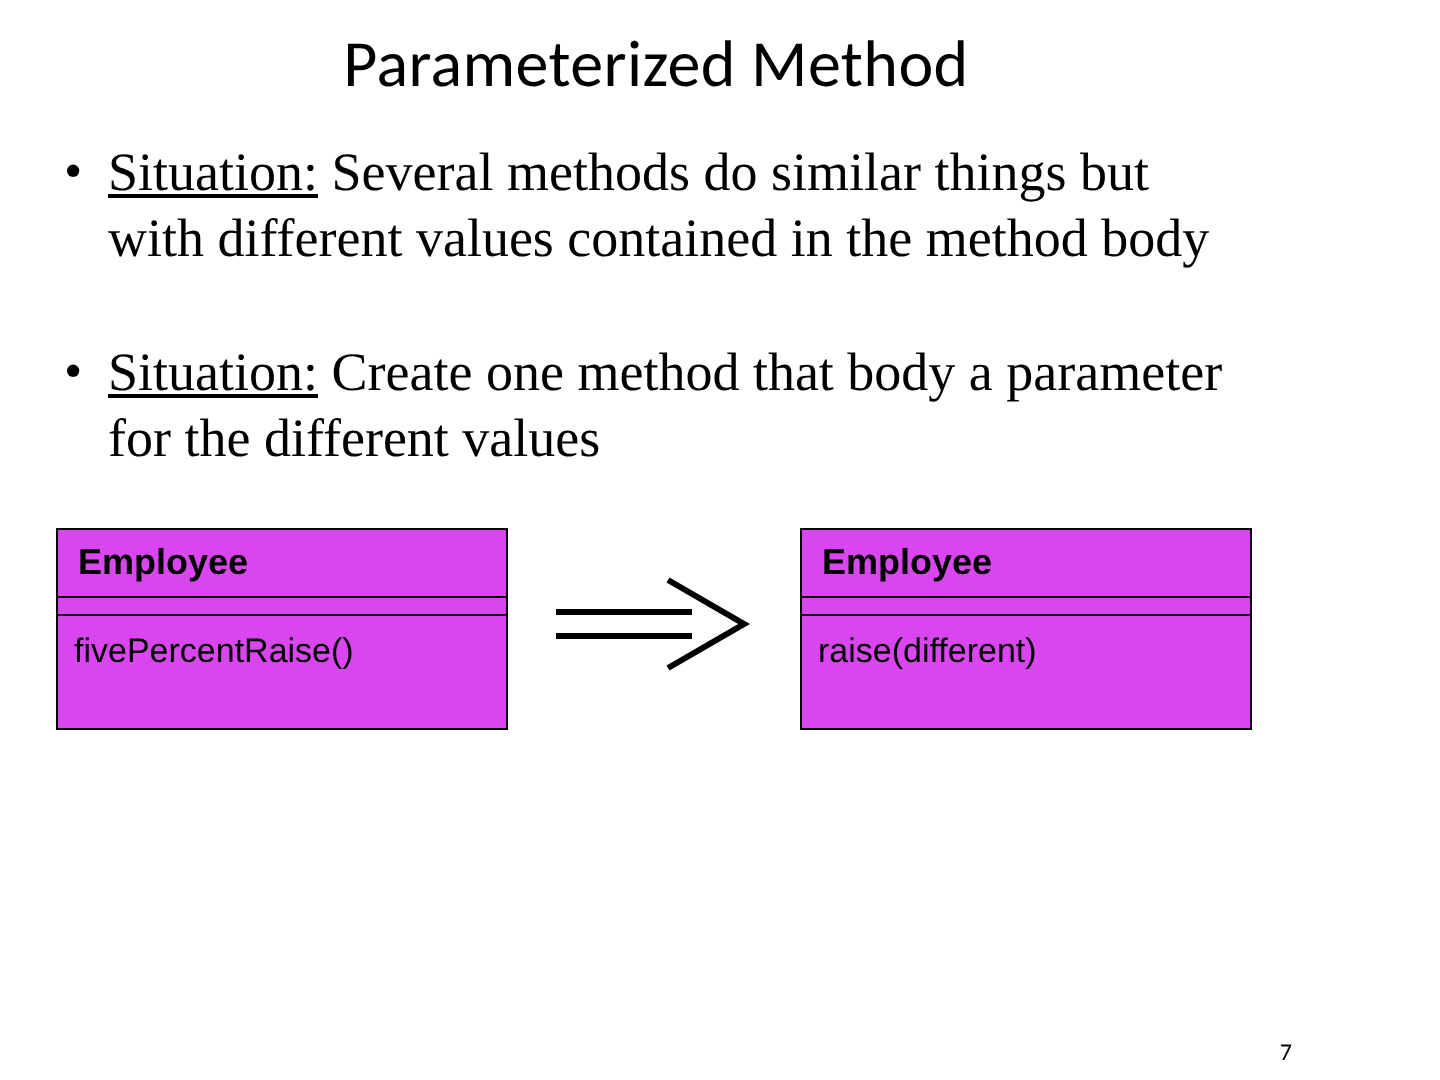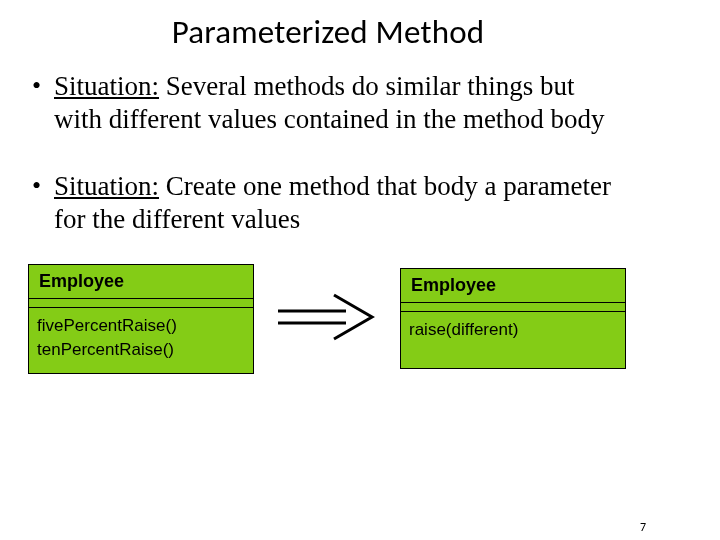--- a/index.html
+++ b/index.html
@@ -53,21 +53,21 @@
   }
   .diagrams {
     display: flex;
     align-items: center;
     justify-content: space-between;
     margin-top: -6px;
     padding: 0 2px 0 0;
   }
   .uml {
     border: 1.5px solid #000;
-    background: #84cc16;
+    background: #d946ef;
     width: 258px;
     box-sizing: border-box;
   }
   .uml-header {
     font-weight: 700;
     font-size: 18px;
     padding: 6px 10px 6px 10px;
     border-bottom: 1.5px solid #000;
     font-family: Arial, sans-serif;
   }
@@ -112,21 +112,20 @@
     </li>
   </ul>
 
   <div class="diagrams">
 
     <div class="uml">
       <div class="uml-header">Employee</div>
       <div class="uml-mid"></div>
       <div class="uml-methods">
         <div>fivePercentRaise()</div>
-        <div>tenPercentRaise()</div>
       </div>
     </div>
 
     <div class="arrow">
       <svg width="110" height="52" viewBox="0 0 110 52">
         <g stroke="#000" stroke-width="3" fill="none" stroke-linecap="butt">
           <line x1="6" y1="20" x2="74" y2="20"></line>
           <line x1="6" y1="32" x2="74" y2="32"></line>
           <polyline points="62,4 100,26 62,48"></polyline>
         </g>

